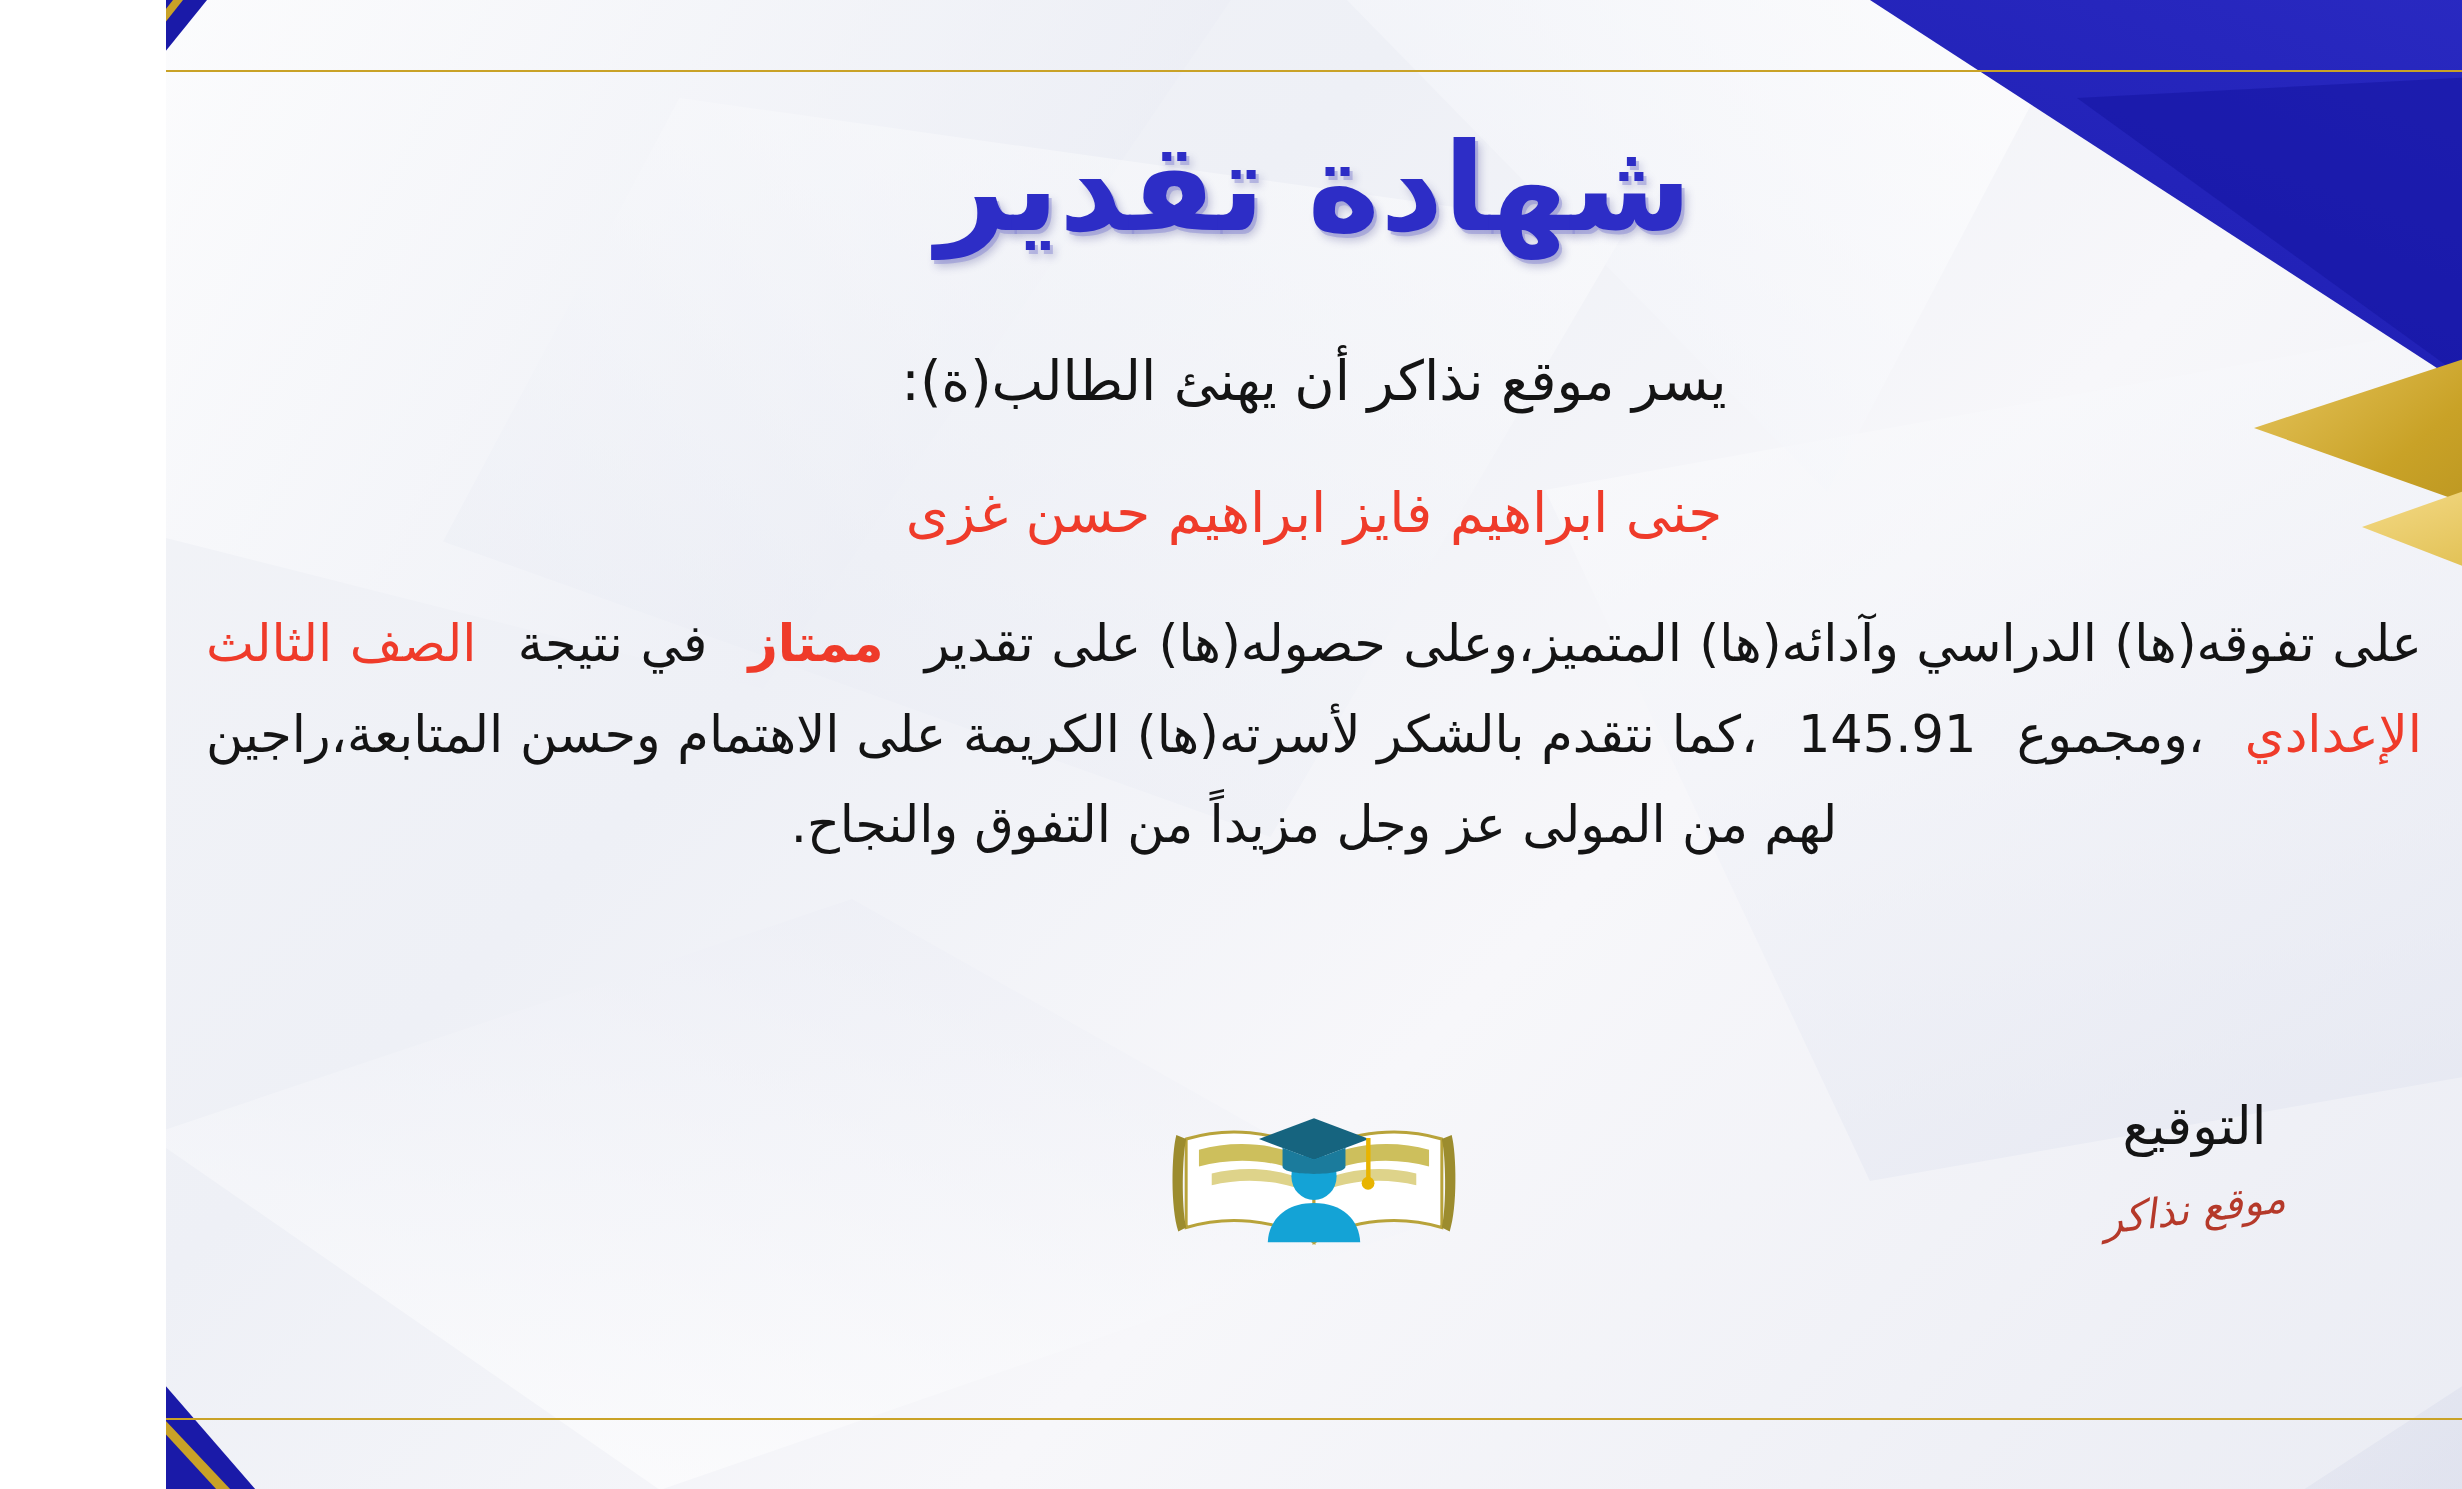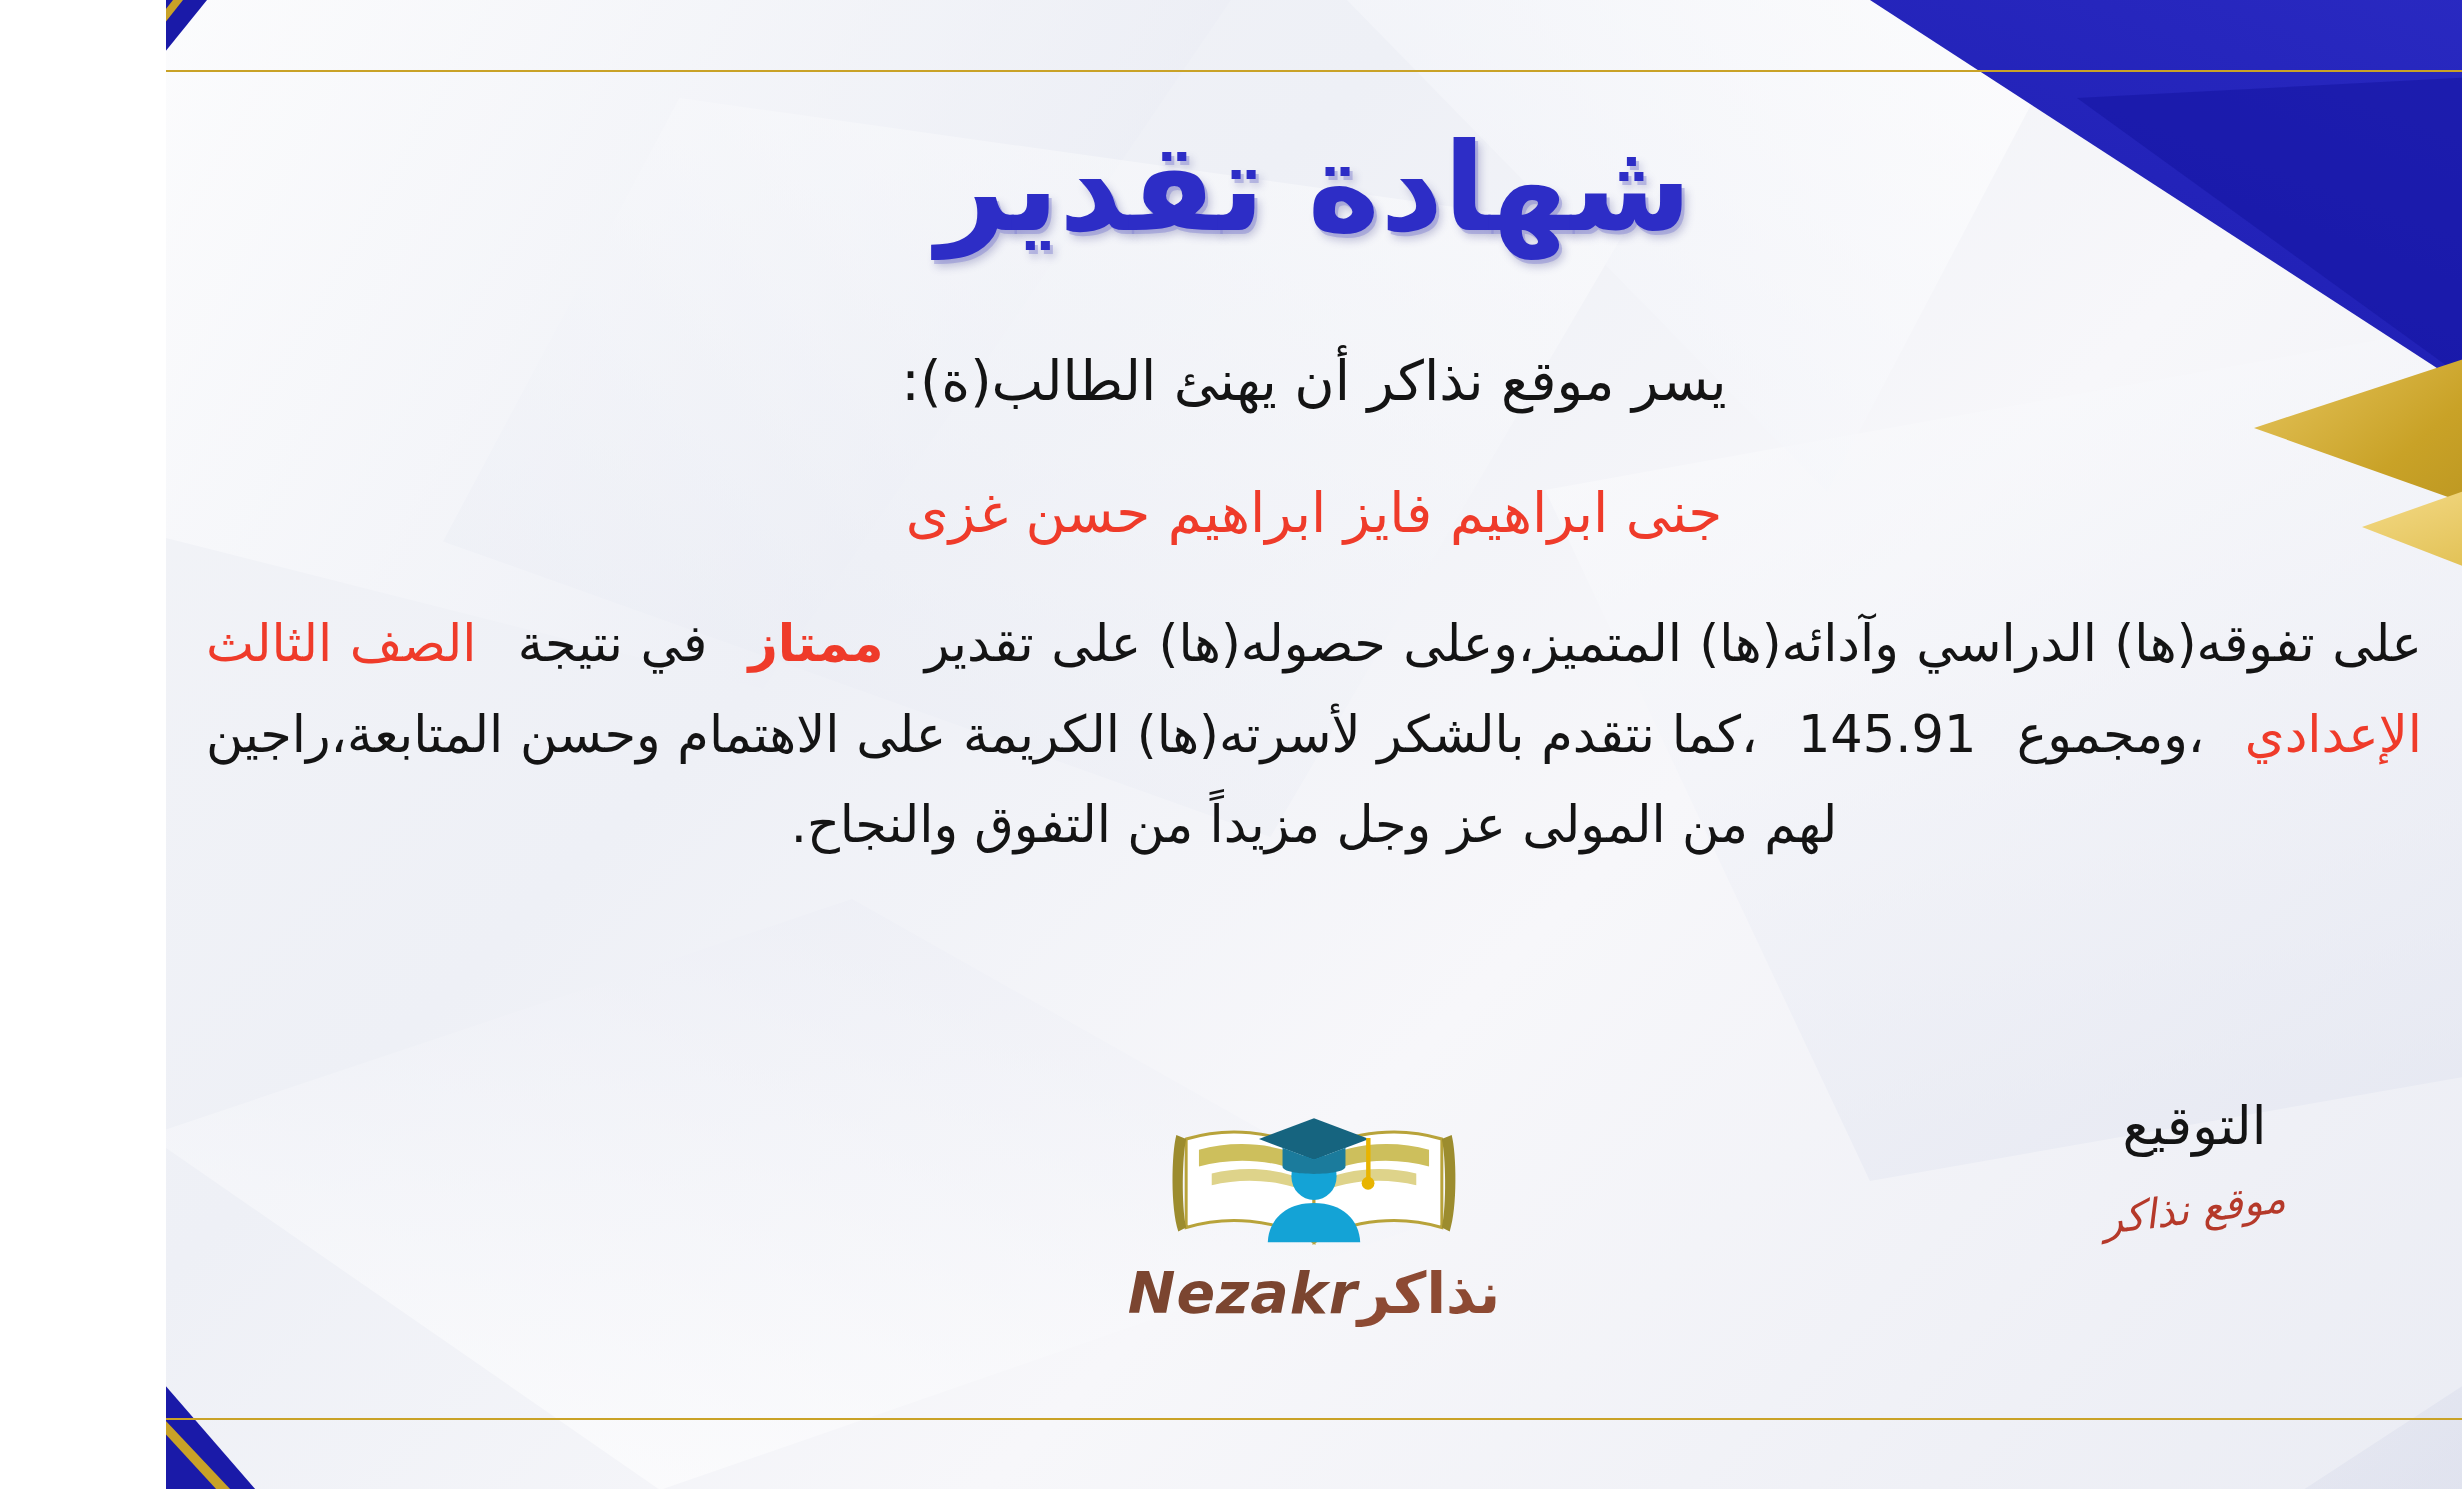--- a/index.html
+++ b/index.html
@@ -372,20 +372,17 @@
           <g>
             <ellipse cx="380" cy="196" rx="46" ry="48" fill="#14a3d6"></ellipse>
             <path d="M380 250 C322 250 288 284 286 330 L474 330 C472 284 438 250 380 250 Z" fill="#14a3d6"></path>
             <path d="M268 120 L380 78 L492 120 L380 162 Z" fill="#16647f"></path>
             <path d="M316 138 L316 176 C316 196 444 196 444 176 L444 138 L380 162 Z" fill="#1b7b9c"></path>
             <rect x="486" y="118" width="9" height="86" fill="#e8b400"></rect>
             <circle cx="490" cy="210" r="13" fill="#e8b400"></circle>
           </g>
         </svg>
       </div>
-      <div class="logo-name">
-        <span>نذاكر</span><span class="latin">Nezakr</span>
-      </div>
     </div>
 
   </div>
 </div>
 
 
 </body></html>

